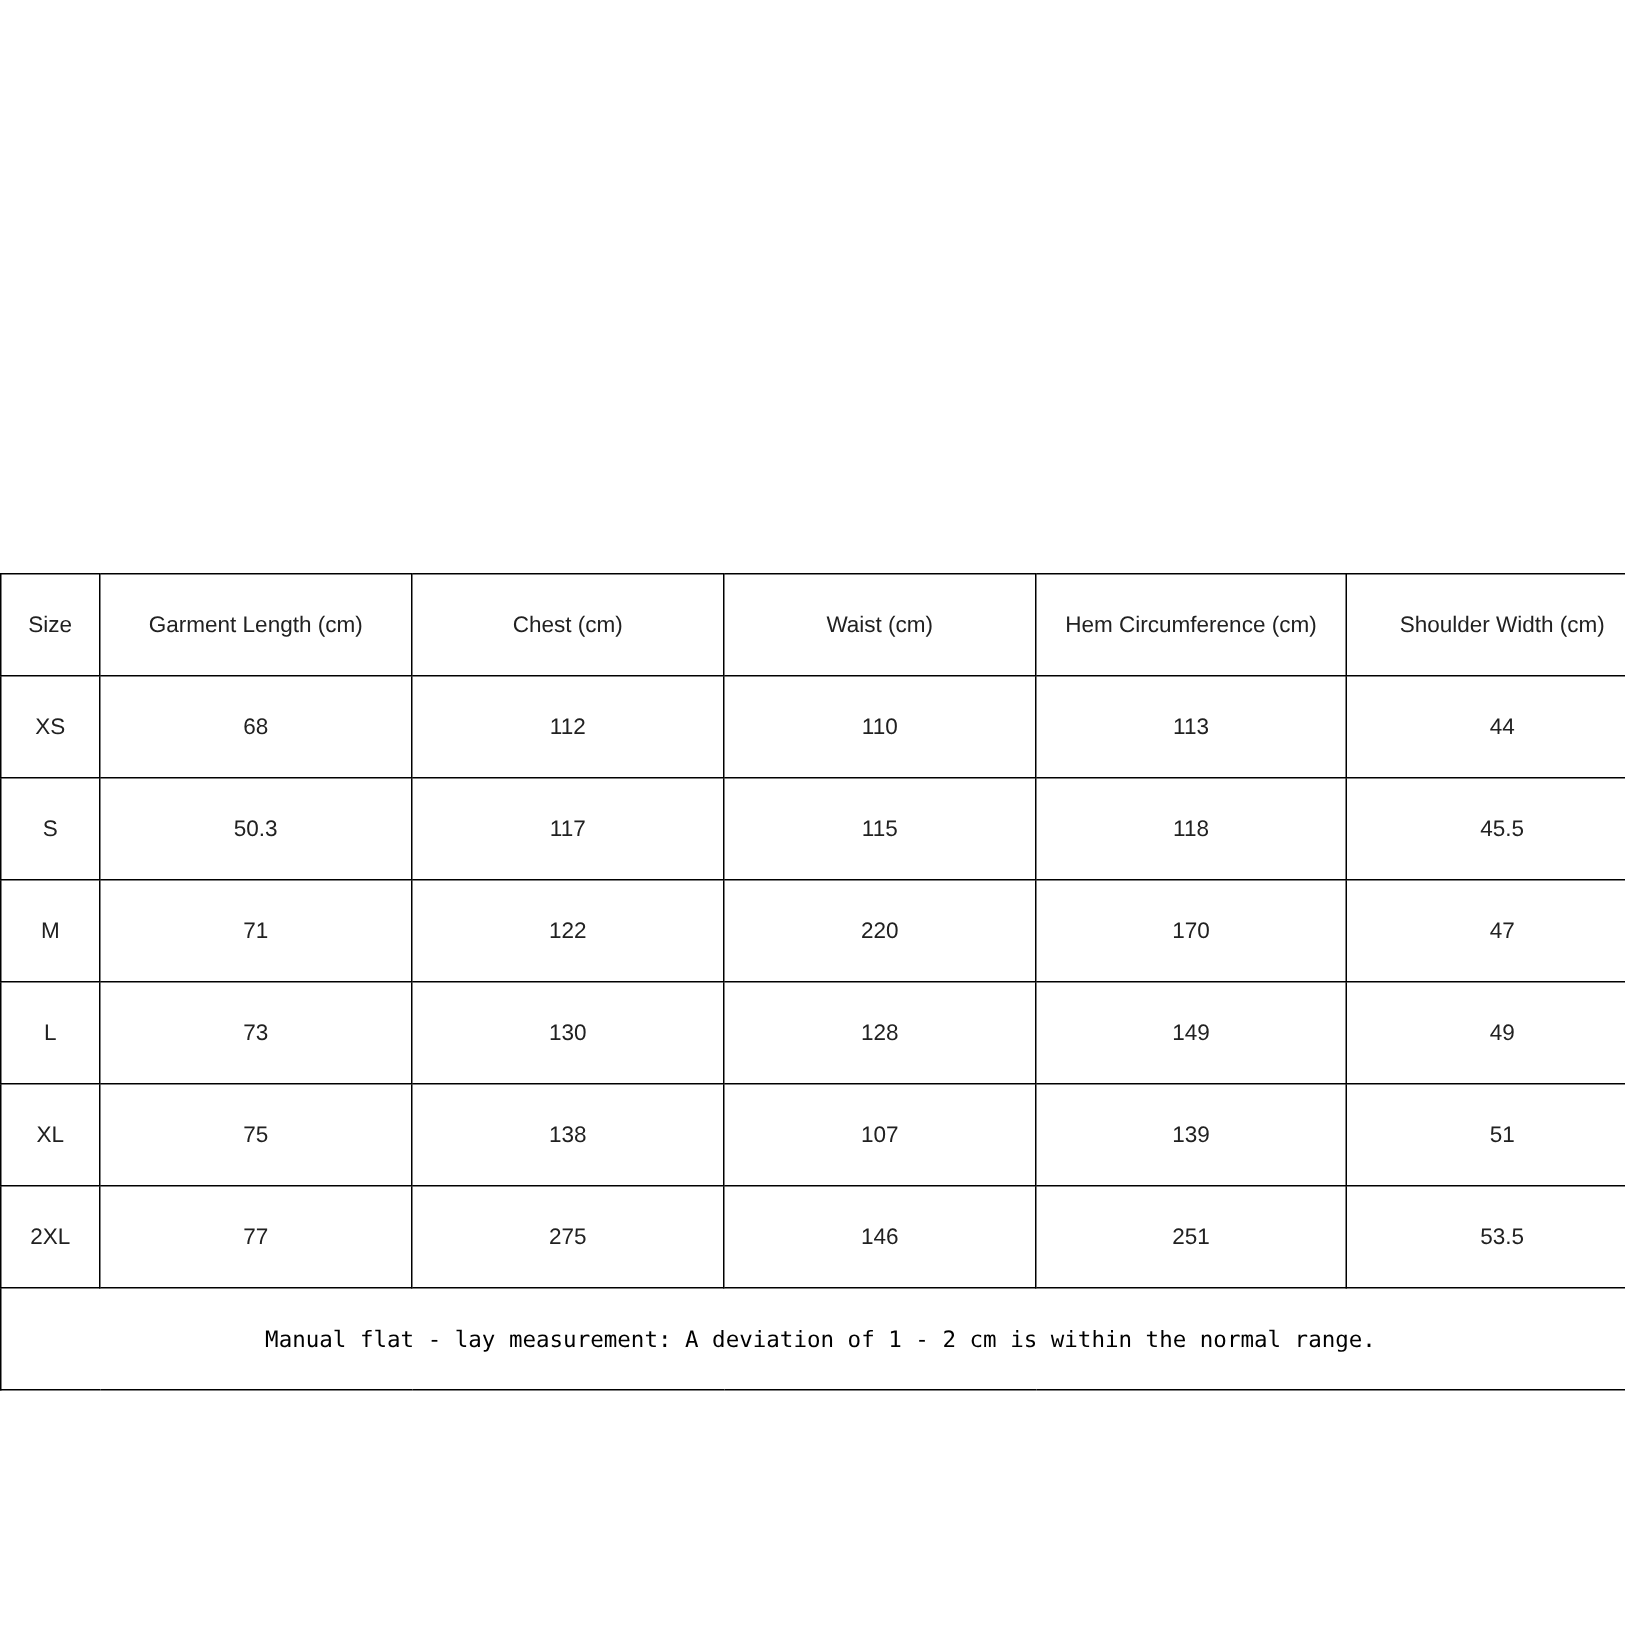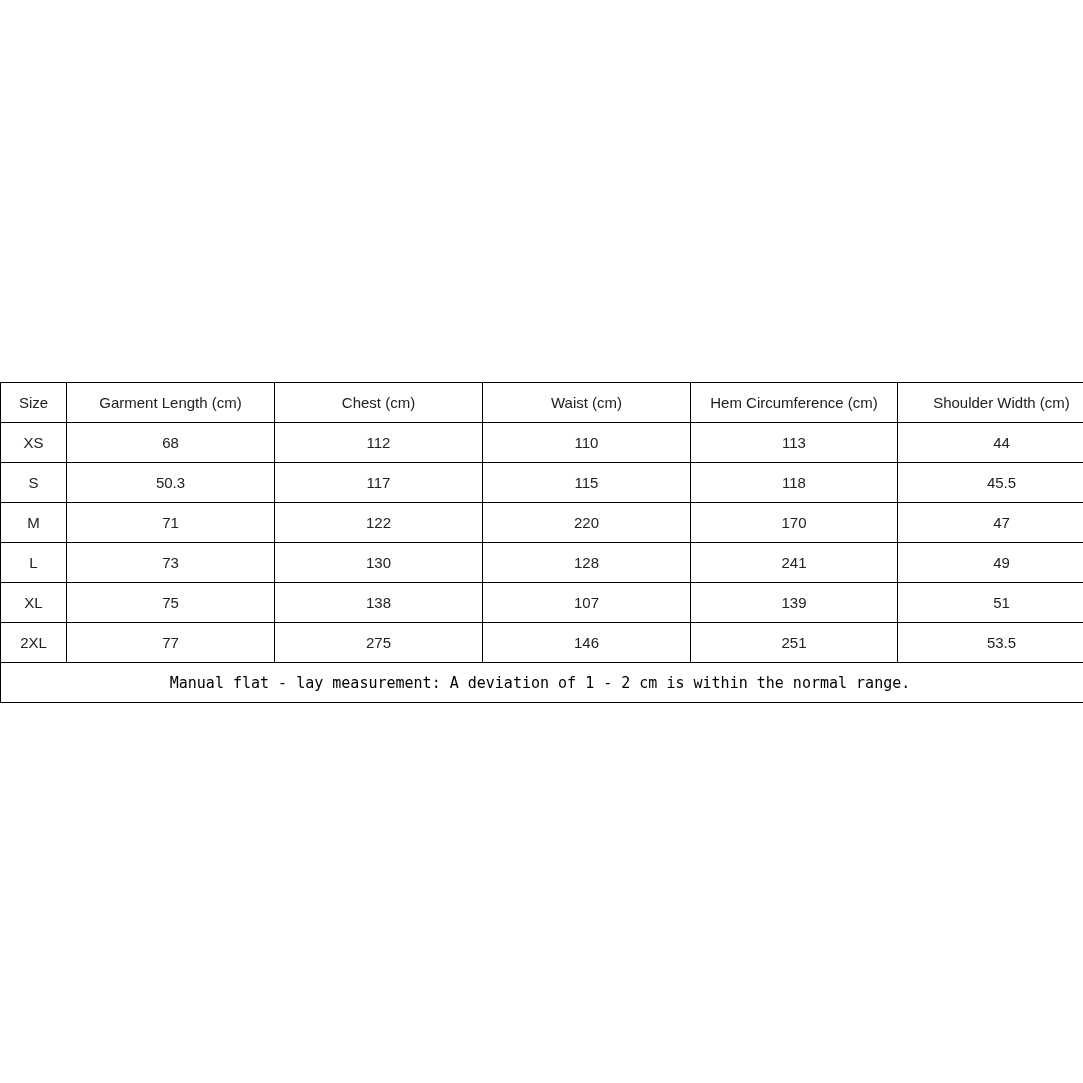--- a/index.html
+++ b/index.html
@@ -19,21 +19,21 @@
   }
   table.size-chart {
     border-collapse: collapse;
     table-layout: fixed;
     width: 1105px;
   }
   table.size-chart th,
   table.size-chart td {
     border: 1px solid #000000;
     height: 39px;
-    padding: 0;
+    padding: 14px;
     text-align: center;
     vertical-align: middle;
     font-size: 15px;
     font-weight: 400;
     color: #212121;
     white-space: nowrap;
     overflow: hidden;
   }
   table.size-chart tfoot td {
     font-family: "DejaVu Sans Mono", "Liberation Mono", monospace;
@@ -94,21 +94,21 @@
           <td>122</td>
           <td>220</td>
           <td>170</td>
           <td>47</td>
         </tr>
         <tr>
           <td>L</td>
           <td>73</td>
           <td>130</td>
           <td>128</td>
-          <td>241</td>
+          <td>149</td>
           <td>49</td>
         </tr>
         <tr>
           <td>XL</td>
           <td>75</td>
           <td>138</td>
           <td>107</td>
           <td>139</td>
           <td>51</td>
         </tr>

